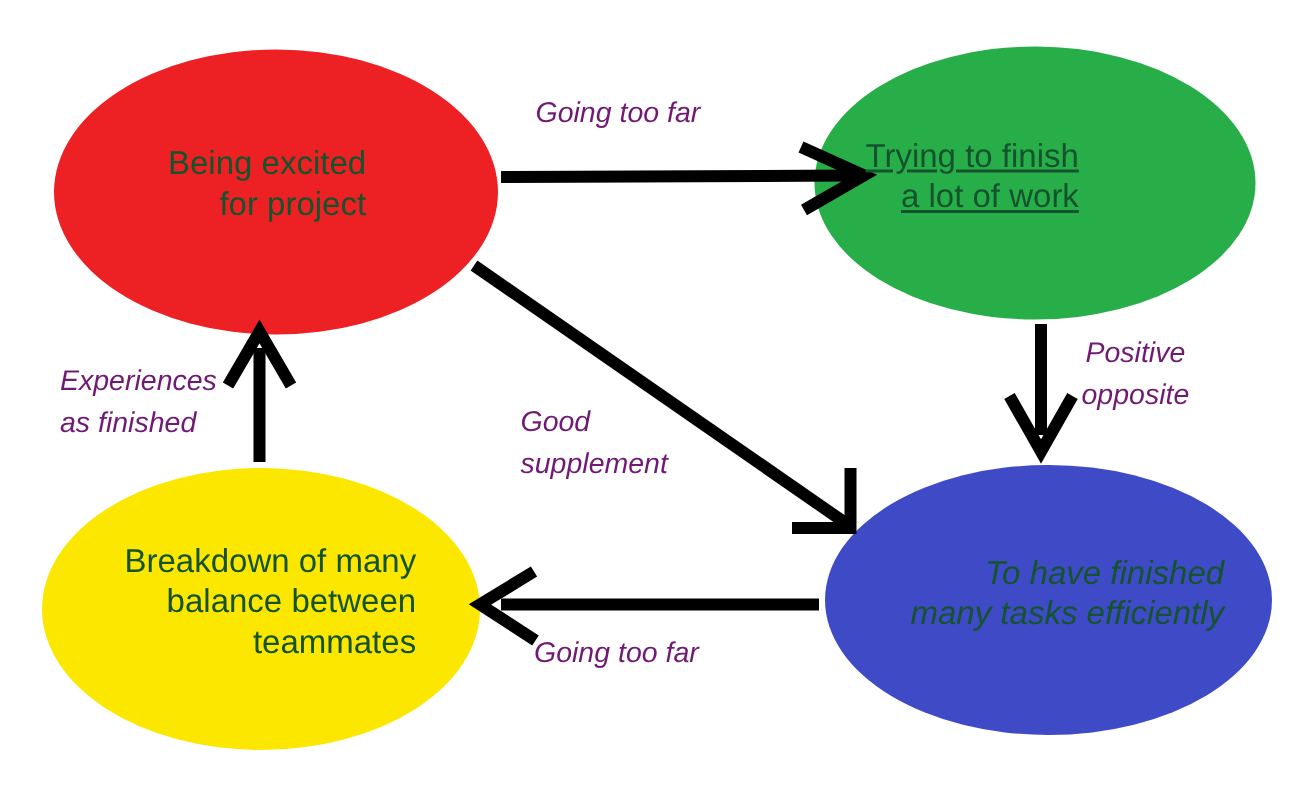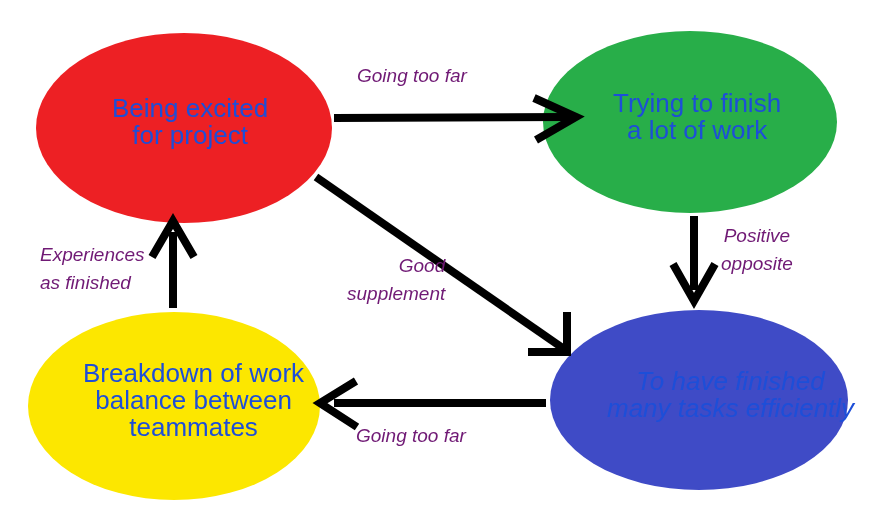--- a/index.html
+++ b/index.html
@@ -21,24 +21,24 @@
   #canvas svg {
     position: absolute;
     top: 0;
     left: 0;
     width: 870px;
     height: 525px;
   }
   .node-label {
     position: absolute;
     font-family: "Liberation Sans", sans-serif;
-    font-size: 26px;
+    font-size: 22px;
     line-height: 27px;
-    color: #1d4ed8;
-    text-align: center;
+    color: #14532d;
+    text-align: right;
     white-space: pre;
     pointer-events: none;
   }
   .edge-label {
     position: absolute;
     font-family: "Liberation Sans", sans-serif;
     font-style: italic;
     font-size: 19px;
     line-height: 28px;
     color: #701a75;
@@ -85,36 +85,36 @@
     <g>
       <path d="M 316 177 L 567 351" stroke="#000000" stroke-width="8" stroke-linecap="butt" fill="none"></path>
       <path d="M 567 312 L 567 352 L 528 352" stroke="#000000" stroke-width="8" stroke-linecap="butt" stroke-linejoin="miter" fill="none"></path>
     </g>
 
   </svg>
 
   <div class="node-label" style="left:112px; top:95px;">Being excited
 for project</div>
 
-  <div class="node-label" style="left:613px; top:90px;">Trying to finish
+  <div class="node-label" style="left:577px; top:90px;text-decoration:underline;">Trying to finish
 a lot of work</div>
 
-  <div class="node-label" style="left:83px; top:360px;">Breakdown of work
+  <div class="node-label" style="left:83px; top:360px;">Breakdown of many
 balance between
 teammates</div>
 
   <div class="node-label" style="left:607px; top:368px;font-style:italic;">To have finished
 many tasks efficiently</div>
 
   <div class="edge-label" style="left:357px; top:62px;">Going too far</div>
 
   <div class="edge-label" style="left:721px; top:222px;text-align:center;">Positive
 opposite</div>
 
   <div class="edge-label" style="left:356px; top:422px;">Going too far</div>
 
   <div class="edge-label" style="left:40px; top:241px;">Experiences
 as finished</div>
 
-  <div class="edge-label" style="left:347px; top:252px;text-align:right;">Good
+  <div class="edge-label" style="left:347px; top:268px;">Good
 supplement</div>
 
 </div>
 
 </body></html>

